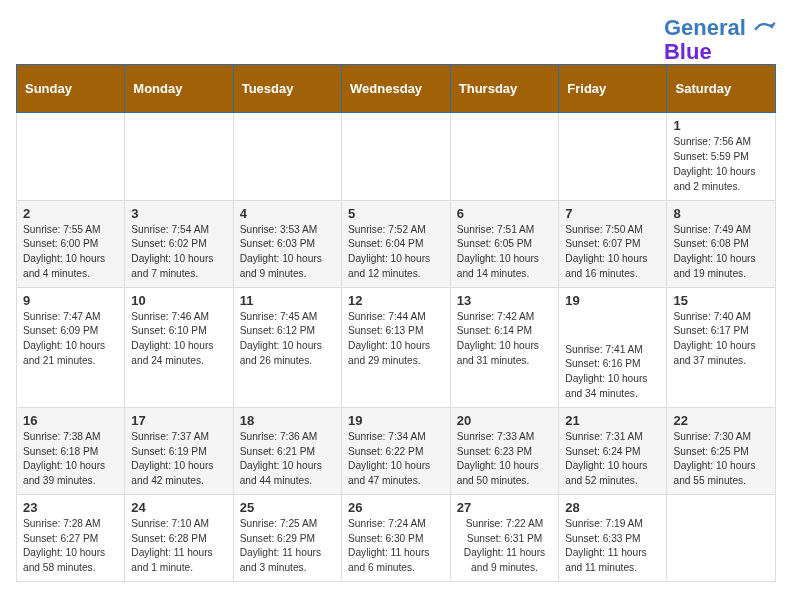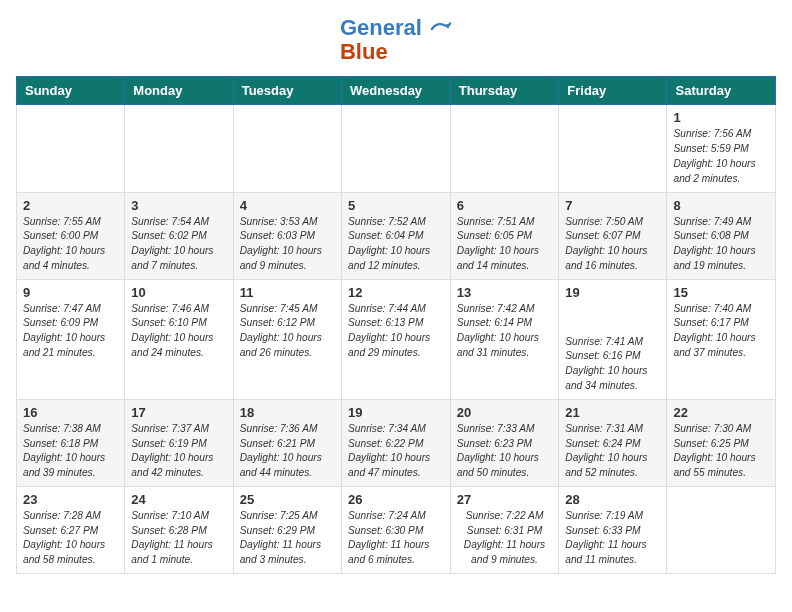--- a/index.html
+++ b/index.html
@@ -5,23 +5,23 @@
     * { box-sizing: border-box; margin: 0; padding: 0; }
     body {
       font-family: Arial, sans-serif;
       background: #fff;
       width: 792px;
       min-height: 612px;
       padding: 16px;
     }
     .header {
       display: flex;
-      justify-content: center;
+      justify-content: flex-end;
       align-items: flex-start;
-      margin-bottom: 12px;
+      margin-bottom: 0;
     }
     .logo {
       display: flex;
       align-items: center;
     }
     .logo-text {
       font-size: 22px;
       font-weight: bold;
       color: #333;
       line-height: 1.1;
@@ -45,24 +45,24 @@
     .location {
       font-size: 15px;
       color: #333;
     }
     .calendar {
       width: 100%;
       border-collapse: collapse;
       border: 1px solid #ccc;
     }
     .calendar th {
-      background: #0f766e;
+      background: #a16207;
       color: #fff;
       text-align: left;
-      padding: 6px 8px;
+      padding: 16px 8px;
       font-size: 13px;
       font-weight: bold;
       border: 1px solid #2a6aaf;
     }
     .calendar td {
       vertical-align: top;
       border: 1px solid #ddd;
       padding: 5px 6px;
       width: 109px;
       min-height: 80px;
@@ -80,40 +80,39 @@
       font-size: 13px;
       font-weight: bold;
       color: #333;
       display: block;
       margin-bottom: 2px;
     }
     .day-info {
       font-size: 10.2px;
       color: #333;
       line-height: 1.45;
-      font-style: italic;
     }
     .empty-cell {
       background: #f9f9f9;
     }
   </style>
 </head>
 <body>
 
 <div class="header">
   <div class="logo">
     <div>
       <div class="logo-text">
         <span>General</span>
         <svg class="logo-icon" viewBox="0 0 24 24" fill="#3a7bbf" xmlns="http://www.w3.org/2000/svg" style="display:inline-block;vertical-align:middle;">
           <path d="M2 12 Q8 4 16 8 Q20 10 22 6" stroke="#3a7bbf" stroke-width="2.5" fill="none" stroke-linecap="round"></path>
           <path d="M16 8 L22 6 L20 12" fill="#3a7bbf"></path>
         </svg>
       </div>
-      <div class="logo-text" style="color:#c2410c;font-size:22px;">Blue</div>
+      <div class="logo-text" style="color:#6d28d9;font-size:22px;">Blue</div>
     </div>
   </div>
   <div class="title-block">
     <div class="month-title"></div>
     <div class="location"></div>
   </div>
 </div>
 
 <table class="calendar">
   <thead>

